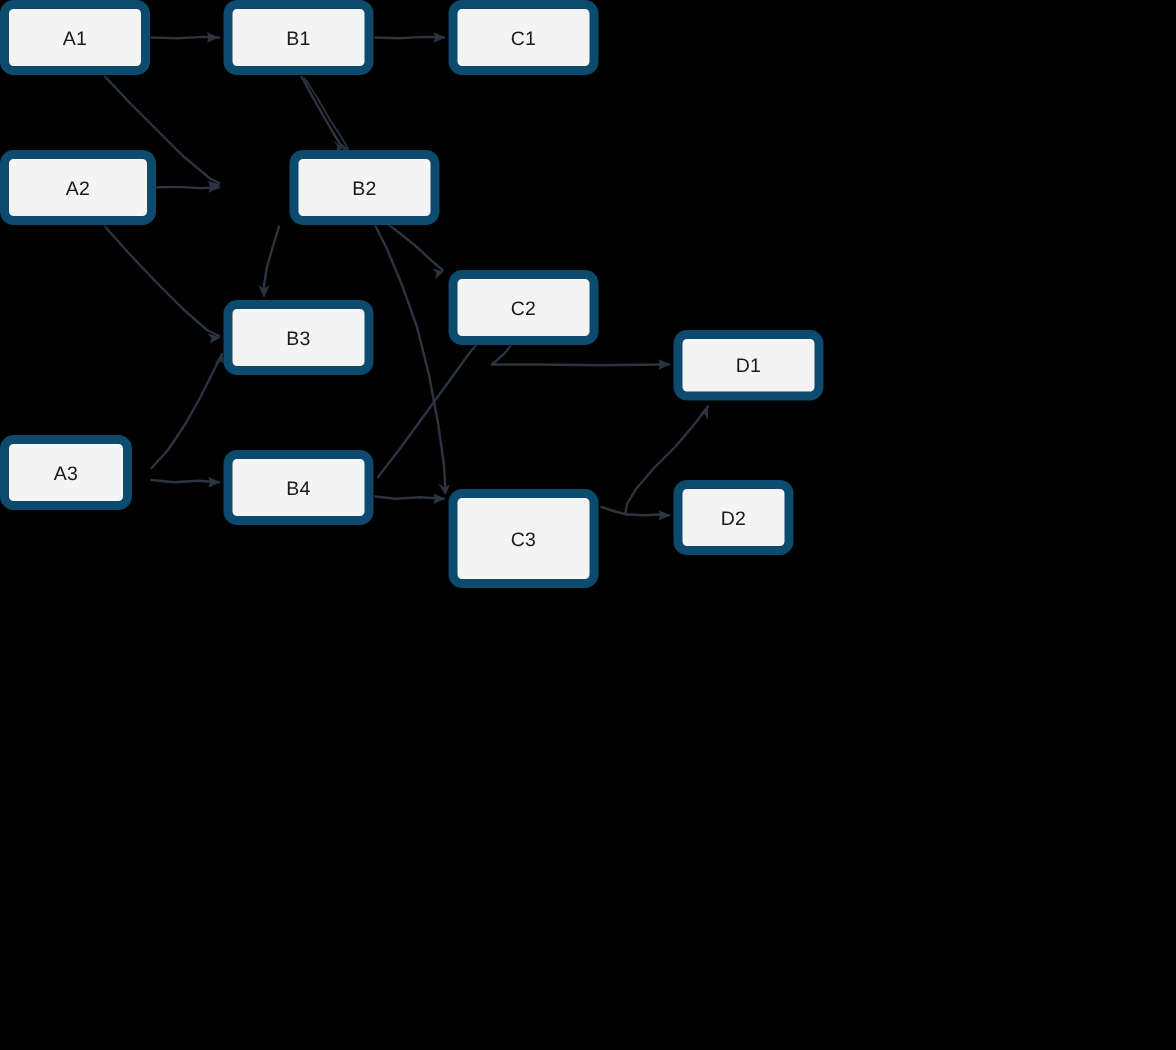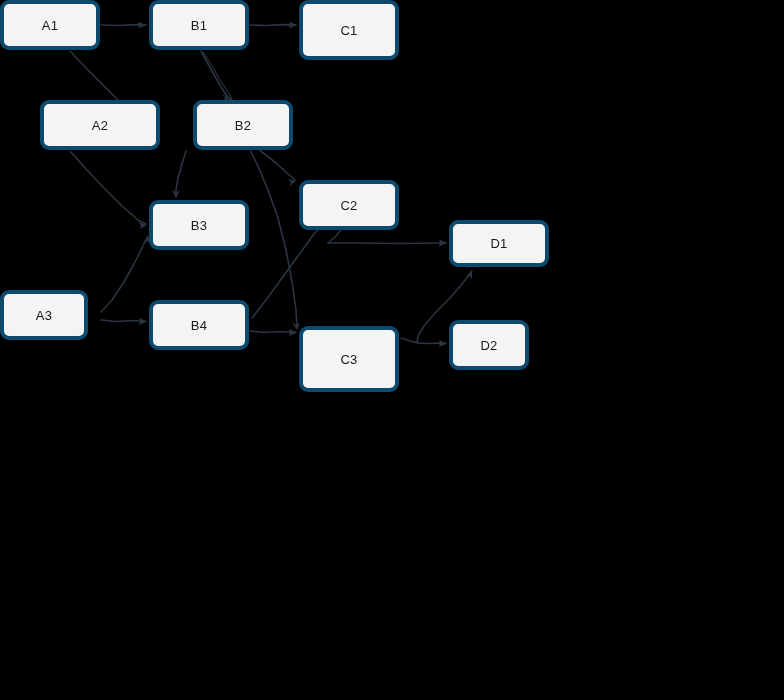--- a/index.html
+++ b/index.html
@@ -32,21 +32,21 @@
     position: absolute;
     left: 0;
     top: 0;
     width: 784px;
     height: 700px;
   }
   .node {
     position: absolute;
     box-sizing: border-box;
     background: #f4f4f4;
-    border: 4px solid #0c4a6e;
+    border: 6px solid #0c4a6e;
     border-radius: 9px;
     display: flex;
     align-items: center;
     justify-content: center;
     color: #1a1a1a;
     font-size: 13px;
     font-family: "Liberation Sans", sans-serif;
     letter-spacing: 0.2px;
     box-shadow: 0 1px 2px rgba(0,0,0,0.35);
   }
@@ -162,21 +162,21 @@
     </g>
 
   </svg>
 
   <div id="node-layer">
 
     <div class="node" style="left:0px;   top:0px;   width:100px; height:50px;">
       <span class="node-label">A1</span>
     </div>
 
-    <div class="node" style="left:0px;   top:100px; width:120px; height:50px;margin-left:40px;">
+    <div class="node" style="left:0px;   top:100px; width:104px; height:50px;">
       <span class="node-label">A2</span>
     </div>
 
     <div class="node" style="left:0px;   top:290px; width:88px; height:50px;">
       <span class="node-label">A3</span>
     </div>
 
     <div class="node" style="left:149px; top:0px;   width:100px; height:50px;text-align:center;">
       <span class="node-label">B1</span>
     </div>
@@ -186,21 +186,21 @@
     </div>
 
     <div class="node" style="left:149px; top:200px; width:100px; height:50px;">
       <span class="node-label">B3</span>
     </div>
 
     <div class="node" style="left:149px; top:300px; width:100px; height:50px;">
       <span class="node-label">B4</span>
     </div>
 
-    <div class="node" style="left:299px; top:0px;   width:100px; height:60px;text-align:center;">
+    <div class="node" style="left:299px; top:0px;   width:100px; height:50px;text-align:center;">
       <span class="node-label">C1</span>
     </div>
 
     <div class="node" style="left:299px; top:180px; width:100px; height:50px;">
       <span class="node-label">C2</span>
     </div>
 
     <div class="node" style="left:299px; top:326px; width:100px; height:66px;">
       <span class="node-label">C3</span>
     </div>

